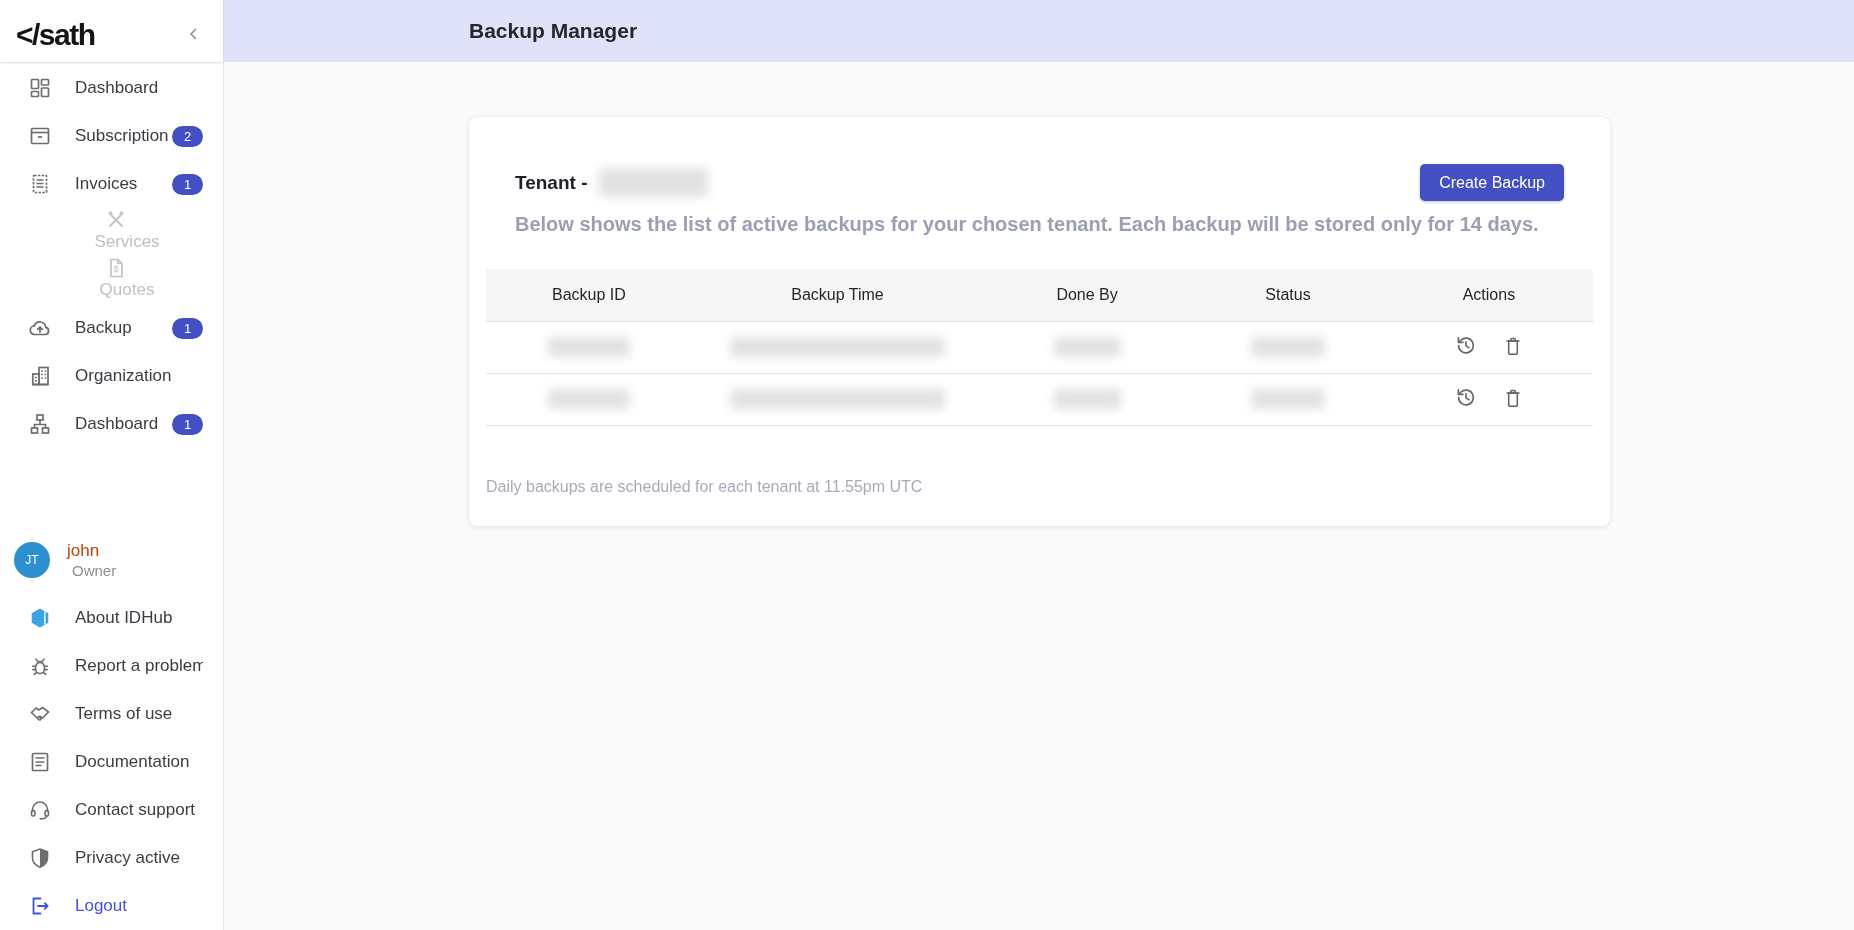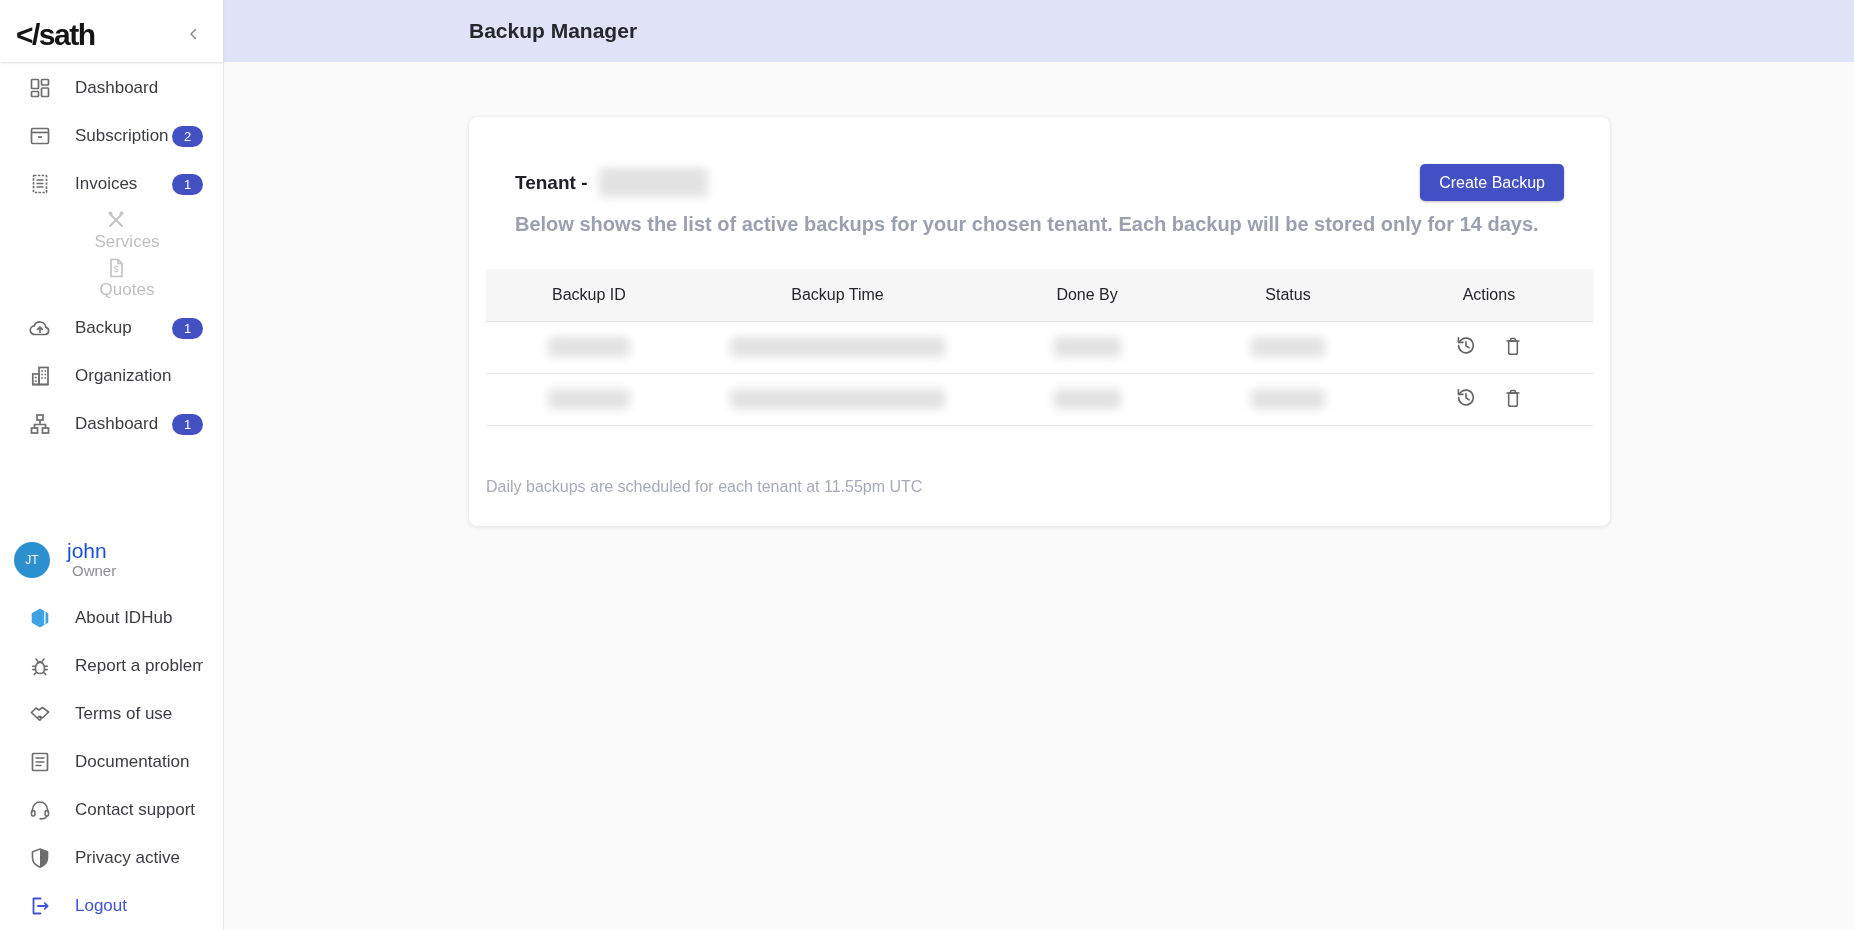--- a/index.html
+++ b/index.html
@@ -57,21 +57,21 @@
   }
 
   .user-block { margin-top: 90px; padding: 0 14px; display: flex; align-items: center; height: 44px; }
   .avatar {
     width: 36px; height: 36px; border-radius: 50%;
     background: #2b8fd0; color: #fff; font-size: 12px;
     display: flex; align-items: center; justify-content: center;
     flex: none;
   }
   .user-text { margin-left: 17px; }
-  .user-name { font-size: 21px; color: #1d4ed8; line-height: 20px; }
+  .user-name { font-size: 17px; color: #c2410c; line-height: 20px; }
   .user-role { font-size: 15px; color: #8d8d95; line-height: 19px; padding-left: 5px; }
 
   .foot-list { margin-top: 12px; }
   .foot-item.logout .foot-label { color: #4153dd; }
   .foot-item.logout .icon-box { color: #4153dd; }
   .hexagon-box { color: #3fa3e3; }
 
   
   .main { flex: 1; display: flex; flex-direction: column; }
   .topbar {

